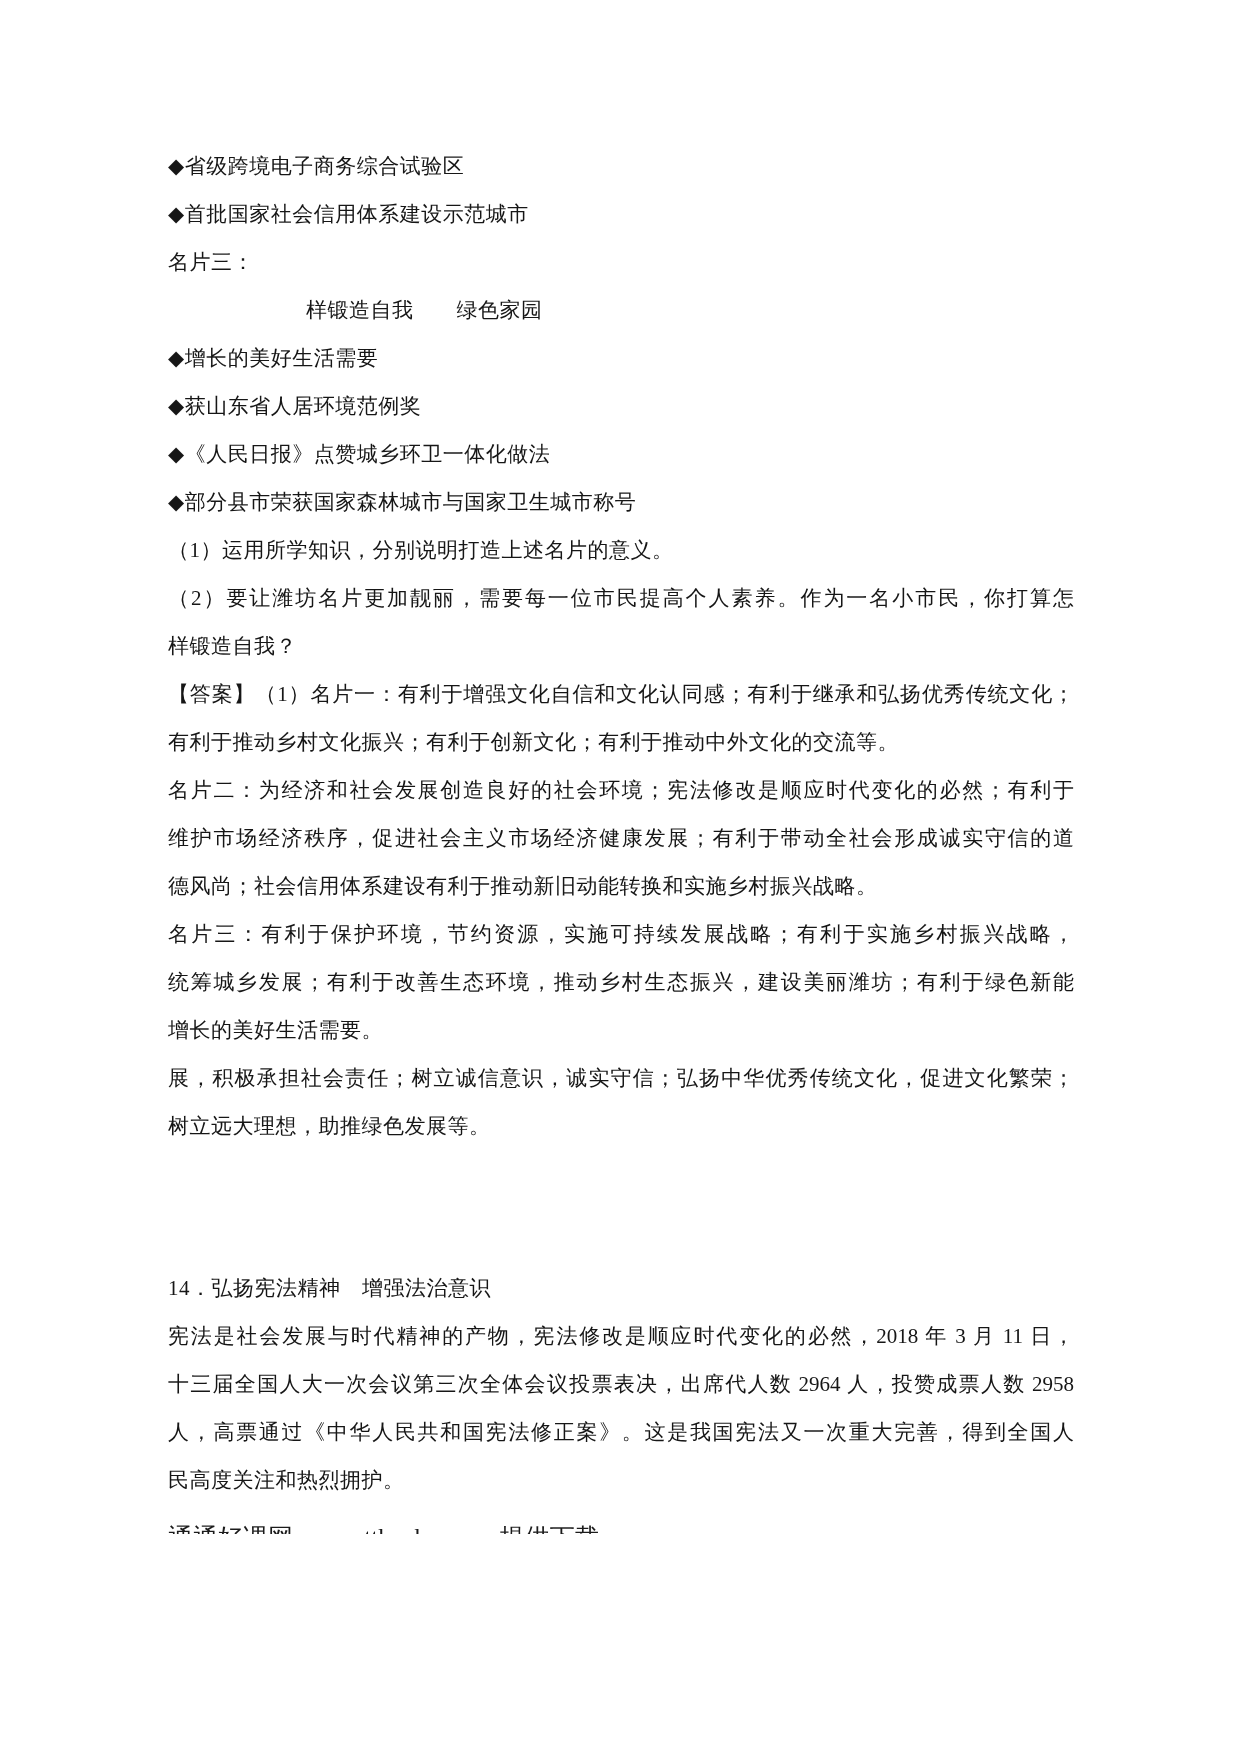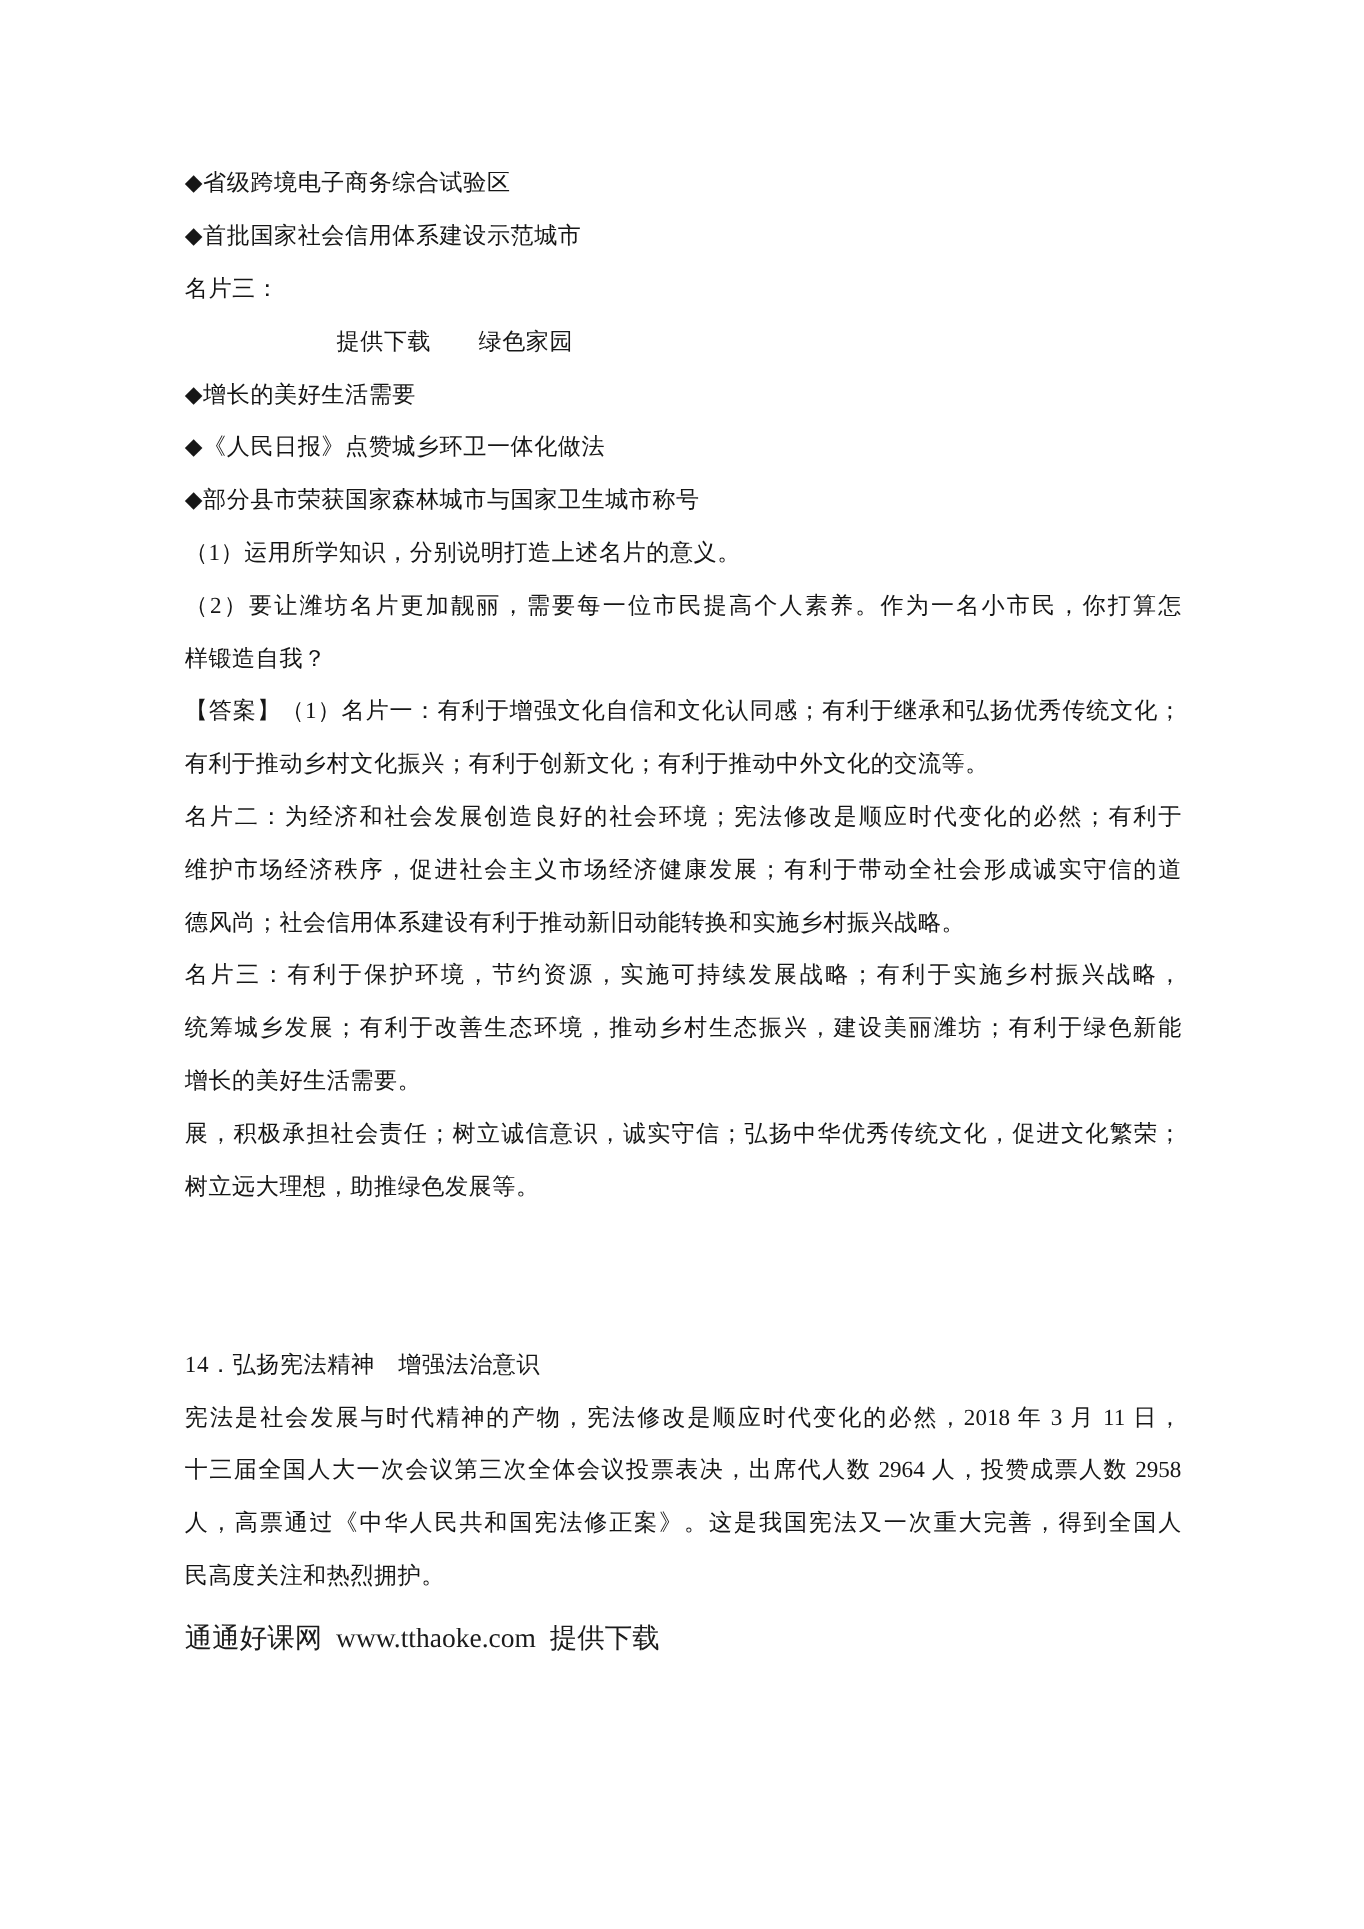--- a/index.html
+++ b/index.html
@@ -51,22 +51,23 @@
 </style>
 </head>
 <body>
 
 <div class="page">
   <div class="doc">
     <div>
         <div class="line">◆省级跨境电子商务综合试验区</div>
         <div class="line">◆首批国家社会信用体系建设示范城市</div>
         <div class="line">名片三：</div>
-        <div class="line indent">提供下载　　绿色家园</div>
+        <div class="line indent">样锻造自我　　绿色家园</div>
         <div class="line">◆增长的美好生活需要</div>
+        <div class="line">◆获山东省人居环境范例奖</div>
         <div class="line">◆《人民日报》点赞城乡环卫一体化做法</div>
         <div class="line">◆部分县市荣获国家森林城市与国家卫生城市称号</div>
         <div class="line">（1）运用所学知识，分别说明打造上述名片的意义。</div>
         <div class="line just">（2）要让潍坊名片更加靓丽，需要每一位市民提高个人素养。作为一名小市民，你打算怎</div>
         <div class="line">样锻造自我？</div>
         <div class="line just">【答案】（1）名片一：有利于增强文化自信和文化认同感；有利于继承和弘扬优秀传统文化；</div>
         <div class="line">有利于推动乡村文化振兴；有利于创新文化；有利于推动中外文化的交流等。</div>
         <div class="line just">名片二：为经济和社会发展创造良好的社会环境；宪法修改是顺应时代变化的必然；有利于</div>
         <div class="line just">维护市场经济秩序，促进社会主义市场经济健康发展；有利于带动全社会形成诚实守信的道</div>
         <div class="line">德风尚；社会信用体系建设有利于推动新旧动能转换和实施乡村振兴战略。</div>

